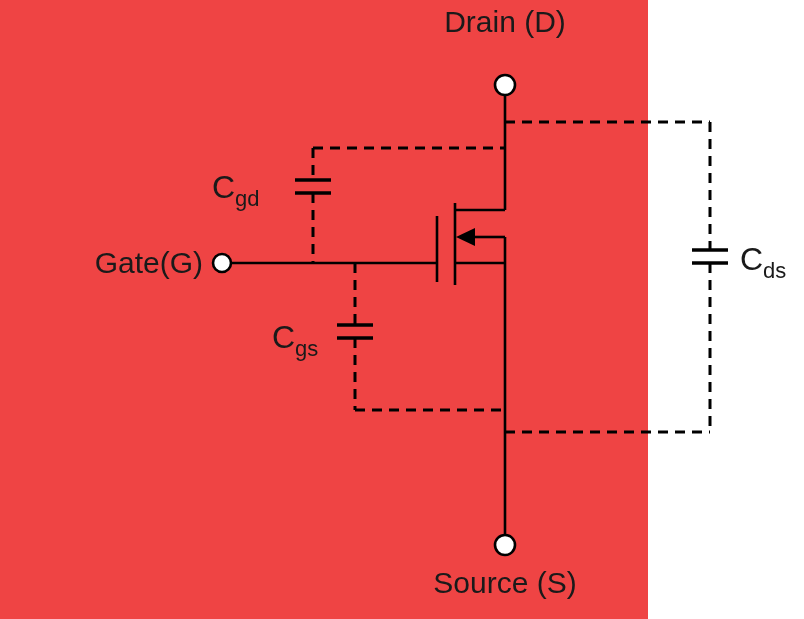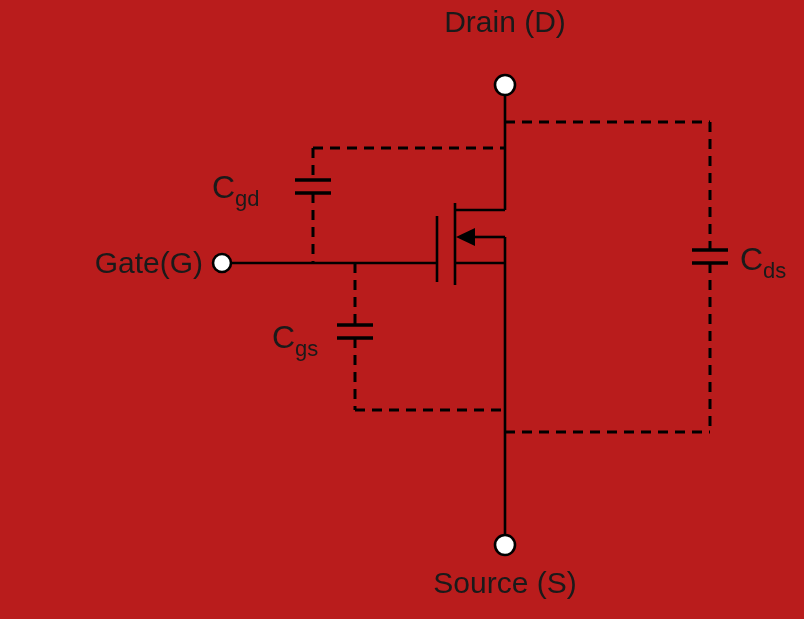--- a/index.html
+++ b/index.html
@@ -6,23 +6,23 @@
     margin: 0;
     padding: 0;
     width: 804px;
     height: 619px;
     background: #ffffff;
     overflow: hidden;
     font-family: "Liberation Sans", sans-serif;
   }
   .diagram-wrap {
     position: relative;
-    width: 804px;
+    width: 648px;
     height: 619px;
-    background: #b91c1c;
+    background: #ef4444;
   }
   svg {
     display: block;
   }
   .wire {
     stroke: #000000;
     stroke-width: 2.6;
     fill: none;
   }
   .wire-dashed {

